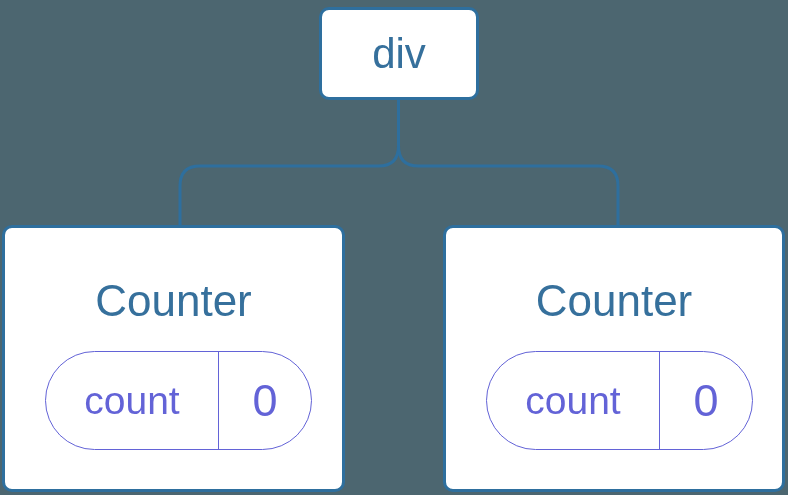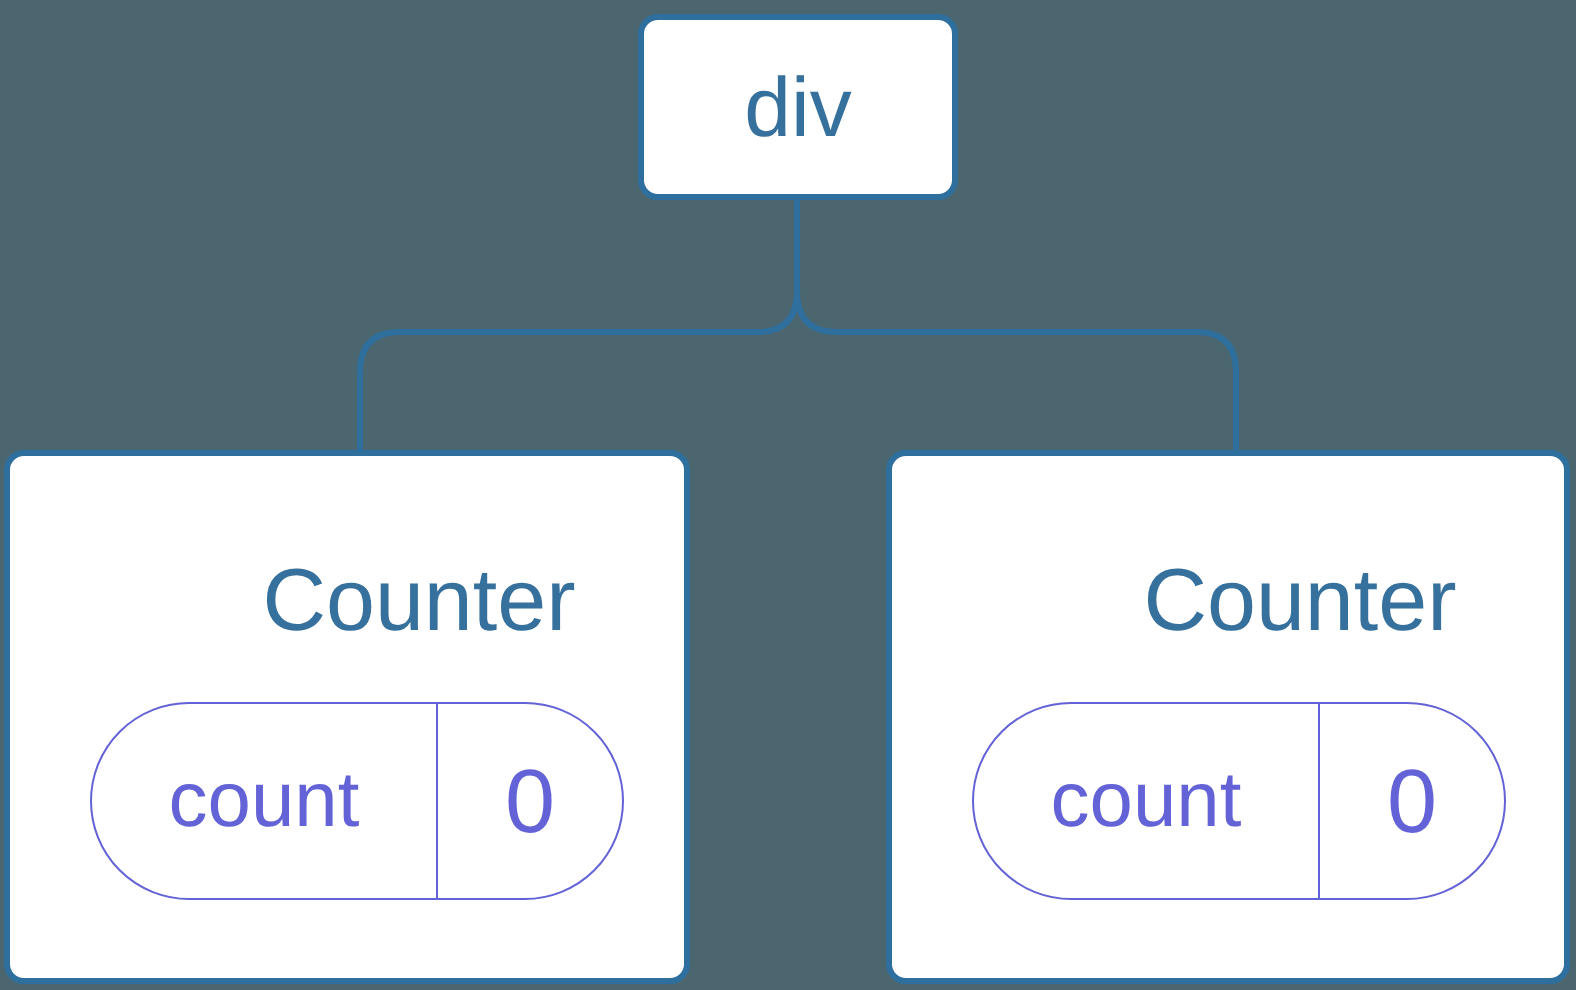--- a/index.html
+++ b/index.html
@@ -54,21 +54,20 @@
   .card-right { left: 443px; width: 342px; }
   .card-title {
     position: absolute;
     top: 49px; left: 0;
     width: 100%;
     text-align: center;
     color: #36709c;
     font-size: 44px;
     font-weight: 500;
     line-height: 48px;
-    margin-left: 36px;
   }
   .state-pill {
     position: absolute;
     top: 123px; left: 40px;
     box-sizing: border-box;
     width: 267px; height: 99px;
     border: 1.5px solid #6363d7;
     border-radius: 60px;
     display: flex;
     align-items: stretch;

